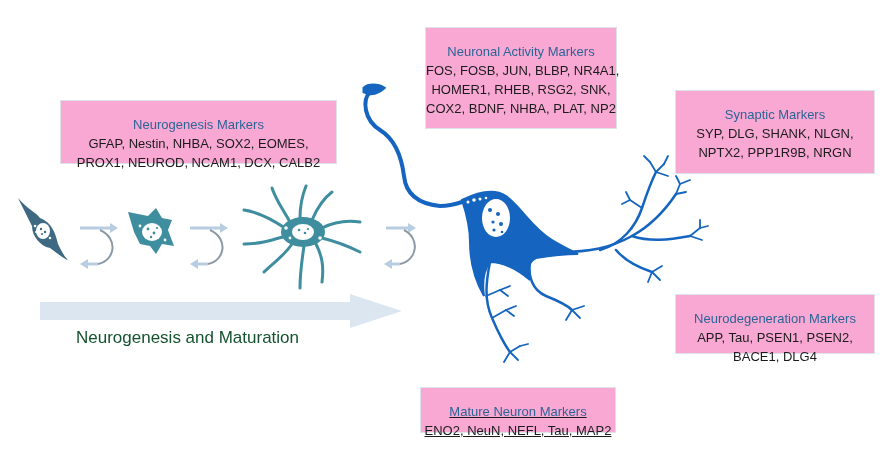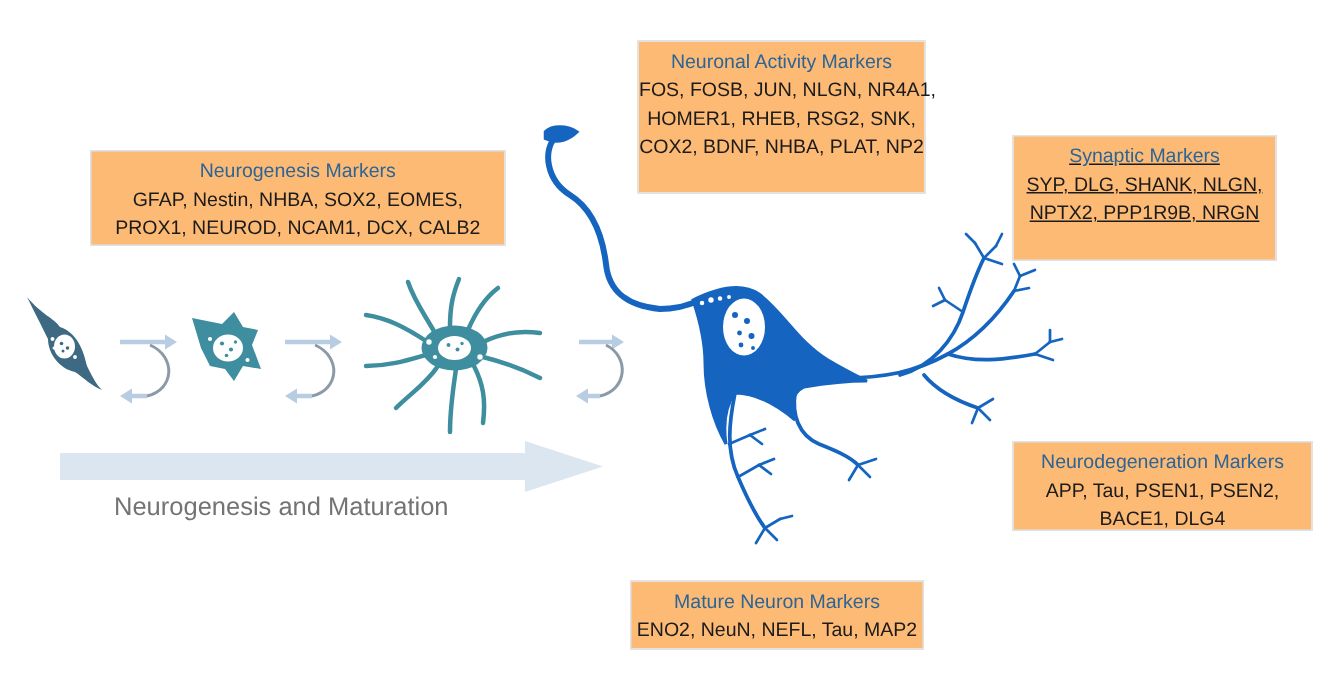--- a/index.html
+++ b/index.html
@@ -1,24 +1,24 @@
 <!DOCTYPE html>
 <html><head>
 <meta charset="utf-8">
 <style>
   html, body { margin: 0; padding: 0; background: #ffffff; }
   body { width: 889px; height: 457px; position: relative; overflow: hidden;
          font-family: "Liberation Sans", "DejaVu Sans", sans-serif; }
   .canvas { position: absolute; left: 0; top: 0; width: 889px; height: 457px; }
-  .marker-box { position: absolute; background: #fdba74; border: 1px solid #dde3ea;
+  .marker-box { position: absolute; background: #f9a8d4; border: 1px solid #dde3ea;
                 box-sizing: border-box; text-align: center; color: #1b1b1b;
-                font-size: 13px; line-height: 19px; padding-top: 3px; }
+                font-size: 13px; line-height: 19px; padding-top: 14px; }
   .marker-box .title { color: #2c6496; font-size: 13px; line-height: 19px; display: block; }
   .marker-box .line { display: block; white-space: nowrap; }
-  .flow-label { position: absolute; left: 76px; top: 328px; font-size: 17px; color: #737373;
+  .flow-label { position: absolute; left: 76px; top: 328px; font-size: 17px; color: #14532d;
                 white-space: nowrap; }
   svg { position: absolute; left: 0; top: 0; }
 </style>
 </head>
 <body>
 
 <div class="canvas">
 
   <svg width="889" height="457" viewBox="0 0 889 457">
 
@@ -163,35 +163,35 @@
   <div class="flow-label">Neurogenesis and Maturation</div>
 
   <div class="marker-box" style="left:60px; top:100px; width:277px; height:64px;">
     <span class="title">Neurogenesis Markers</span>
     <span class="line">GFAP, Nestin, NHBA, SOX2, EOMES,</span>
     <span class="line">PROX1, NEUROD, NCAM1, DCX, CALB2</span>
   </div>
 
   <div class="marker-box" style="left:425px; top:27px; width:192px; height:102px;">
     <span class="title">Neuronal Activity Markers</span>
-    <span class="line">FOS, FOSB, JUN, NLGN, NR4A1,</span>
+    <span class="line">FOS, FOSB, JUN, BLBP, NR4A1,</span>
     <span class="line">HOMER1, RHEB, RSG2, SNK,</span>
     <span class="line">COX2, BDNF, NHBA, PLAT, NP2</span>
   </div>
 
-  <div class="marker-box" style="left:675px; top:90px; width:176px; height:84px;text-decoration:underline;">
+  <div class="marker-box" style="left:675px; top:90px; width:200px; height:84px;">
     <span class="title">Synaptic Markers</span>
     <span class="line">SYP, DLG, SHANK, NLGN,</span>
     <span class="line">NPTX2, PPP1R9B, NRGN</span>
   </div>
 
   <div class="marker-box" style="left:675px; top:294px; width:200px; height:60px;">
     <span class="title">Neurodegeneration Markers</span>
     <span class="line">APP, Tau, PSEN1, PSEN2,</span>
     <span class="line">BACE1, DLG4</span>
   </div>
 
-  <div class="marker-box" style="left:420px; top:387px; width:196px; height:46px;">
+  <div class="marker-box" style="left:420px; top:387px; width:196px; height:46px;text-decoration:underline;">
     <span class="title">Mature Neuron Markers</span>
     <span class="line">ENO2, NeuN, NEFL, Tau, MAP2</span>
   </div>
 
 </div>
 
 </body></html>

